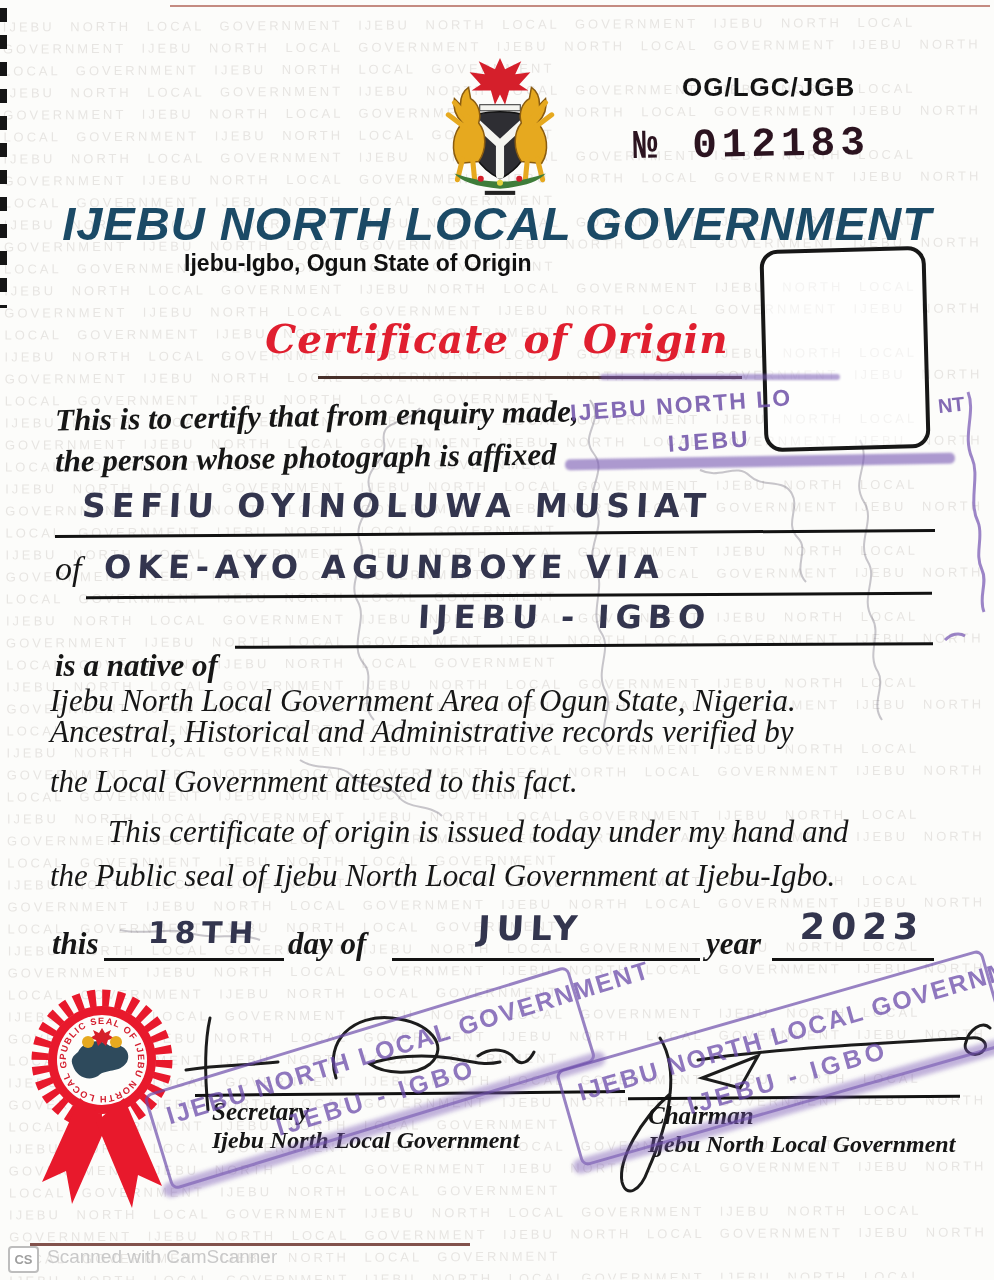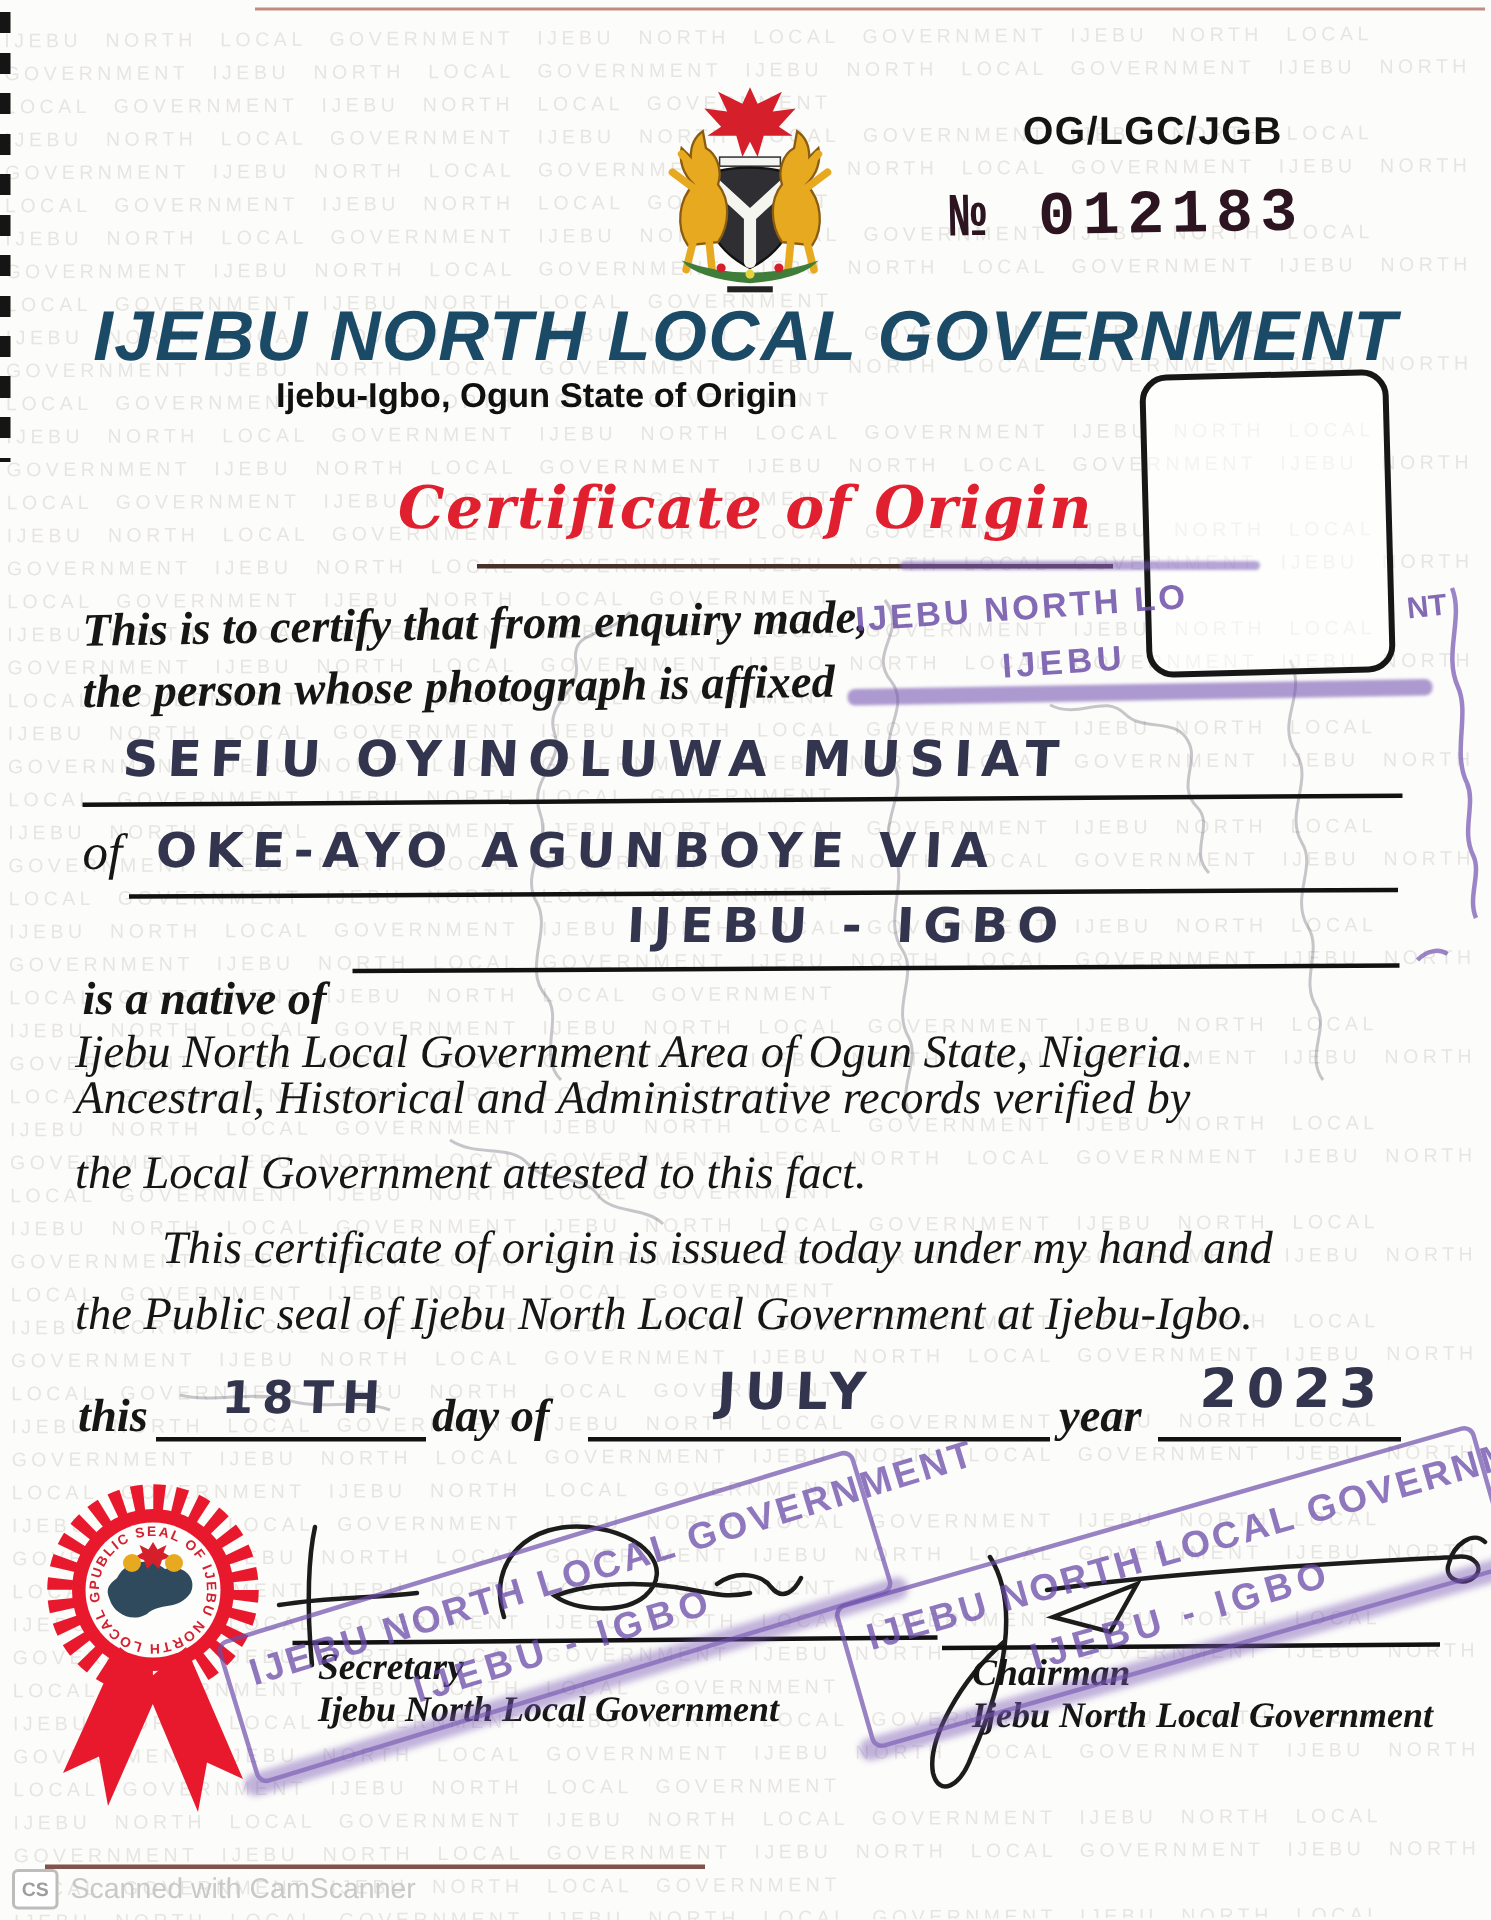--- a/index.html
+++ b/index.html
@@ -51,21 +51,21 @@
       font-weight:bold;color:#151515;white-space:nowrap;}
 
   .stamp{position:absolute;border:3px solid rgba(108,76,170,.85);border-radius:8px;
       color:rgba(104,72,168,.9);text-align:center;padding:10px 14px 12px;
       font-weight:bold;font-family:"Liberation Sans",sans-serif;opacity:.82;}
   .stamp .s1{font-size:25px;letter-spacing:2px;white-space:nowrap;}
   .stamp .s2{font-size:25px;letter-spacing:4px;margin-top:14px;white-space:nowrap;}
   .stamp .smear{position:absolute;left:-12px;right:-12px;bottom:-9px;height:15px;
       background:rgba(120,88,180,.55);border-radius:8px;filter:blur(2px);}
 
-  .camscan{position:absolute;left:8px;top:1246px;display:flex;align-items:center;gap:8px;}
+  .camscan{position:absolute;left:8px;top:1246px;display:flex;align-items:flex-start;gap:8px;}
   .cs-box{width:27px;height:23px;border:2px solid #bdbdbd;border-radius:4px;background:#fff;
       color:#9e9e9e;font-size:13px;font-weight:bold;display:flex;align-items:center;justify-content:center;}
   .cs-label{color:#c9c9c9;font-size:19px;}
 
   svg{display:block;}
   .overlay{position:absolute;inset:0;pointer-events:none;}
 </style>
 </head>
 <body>
 

